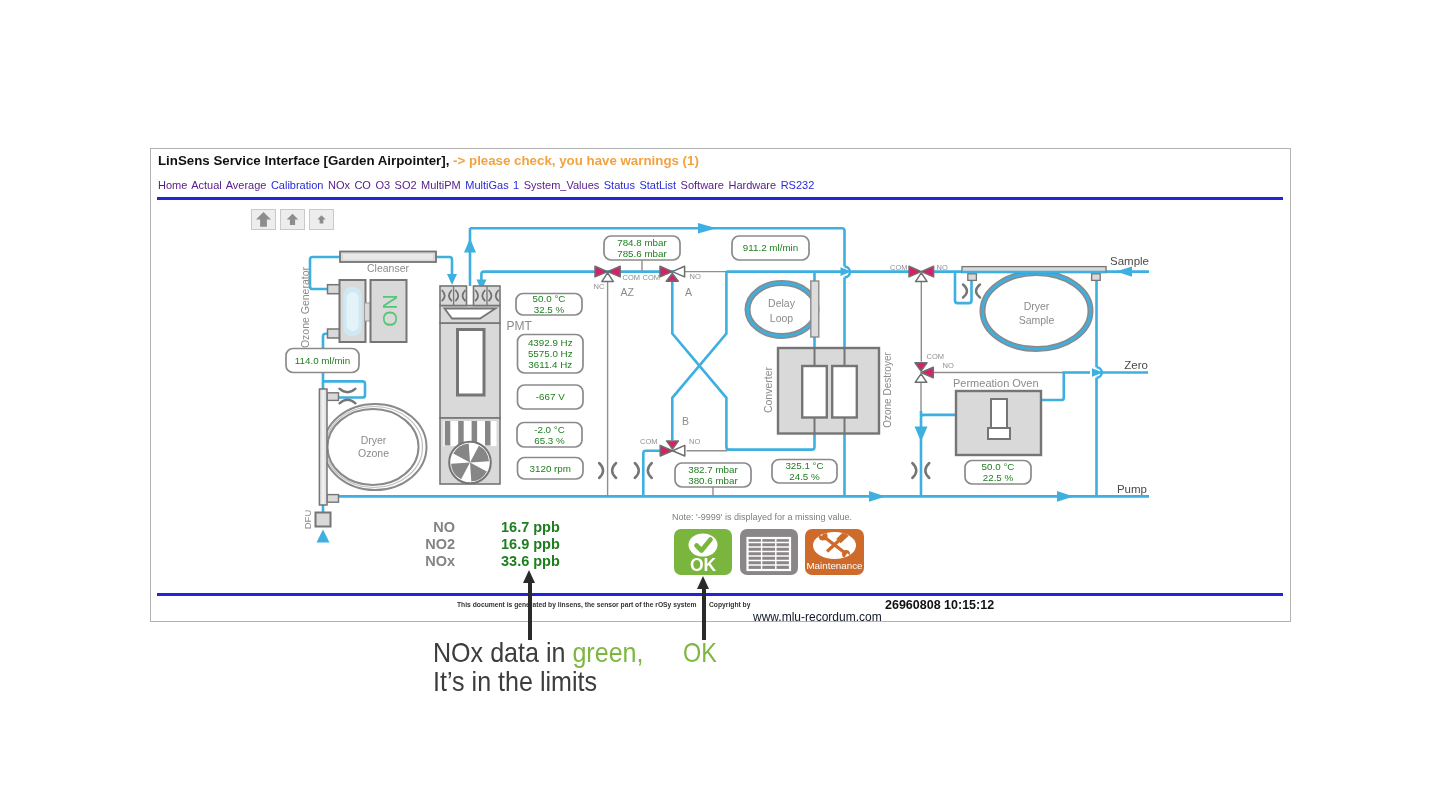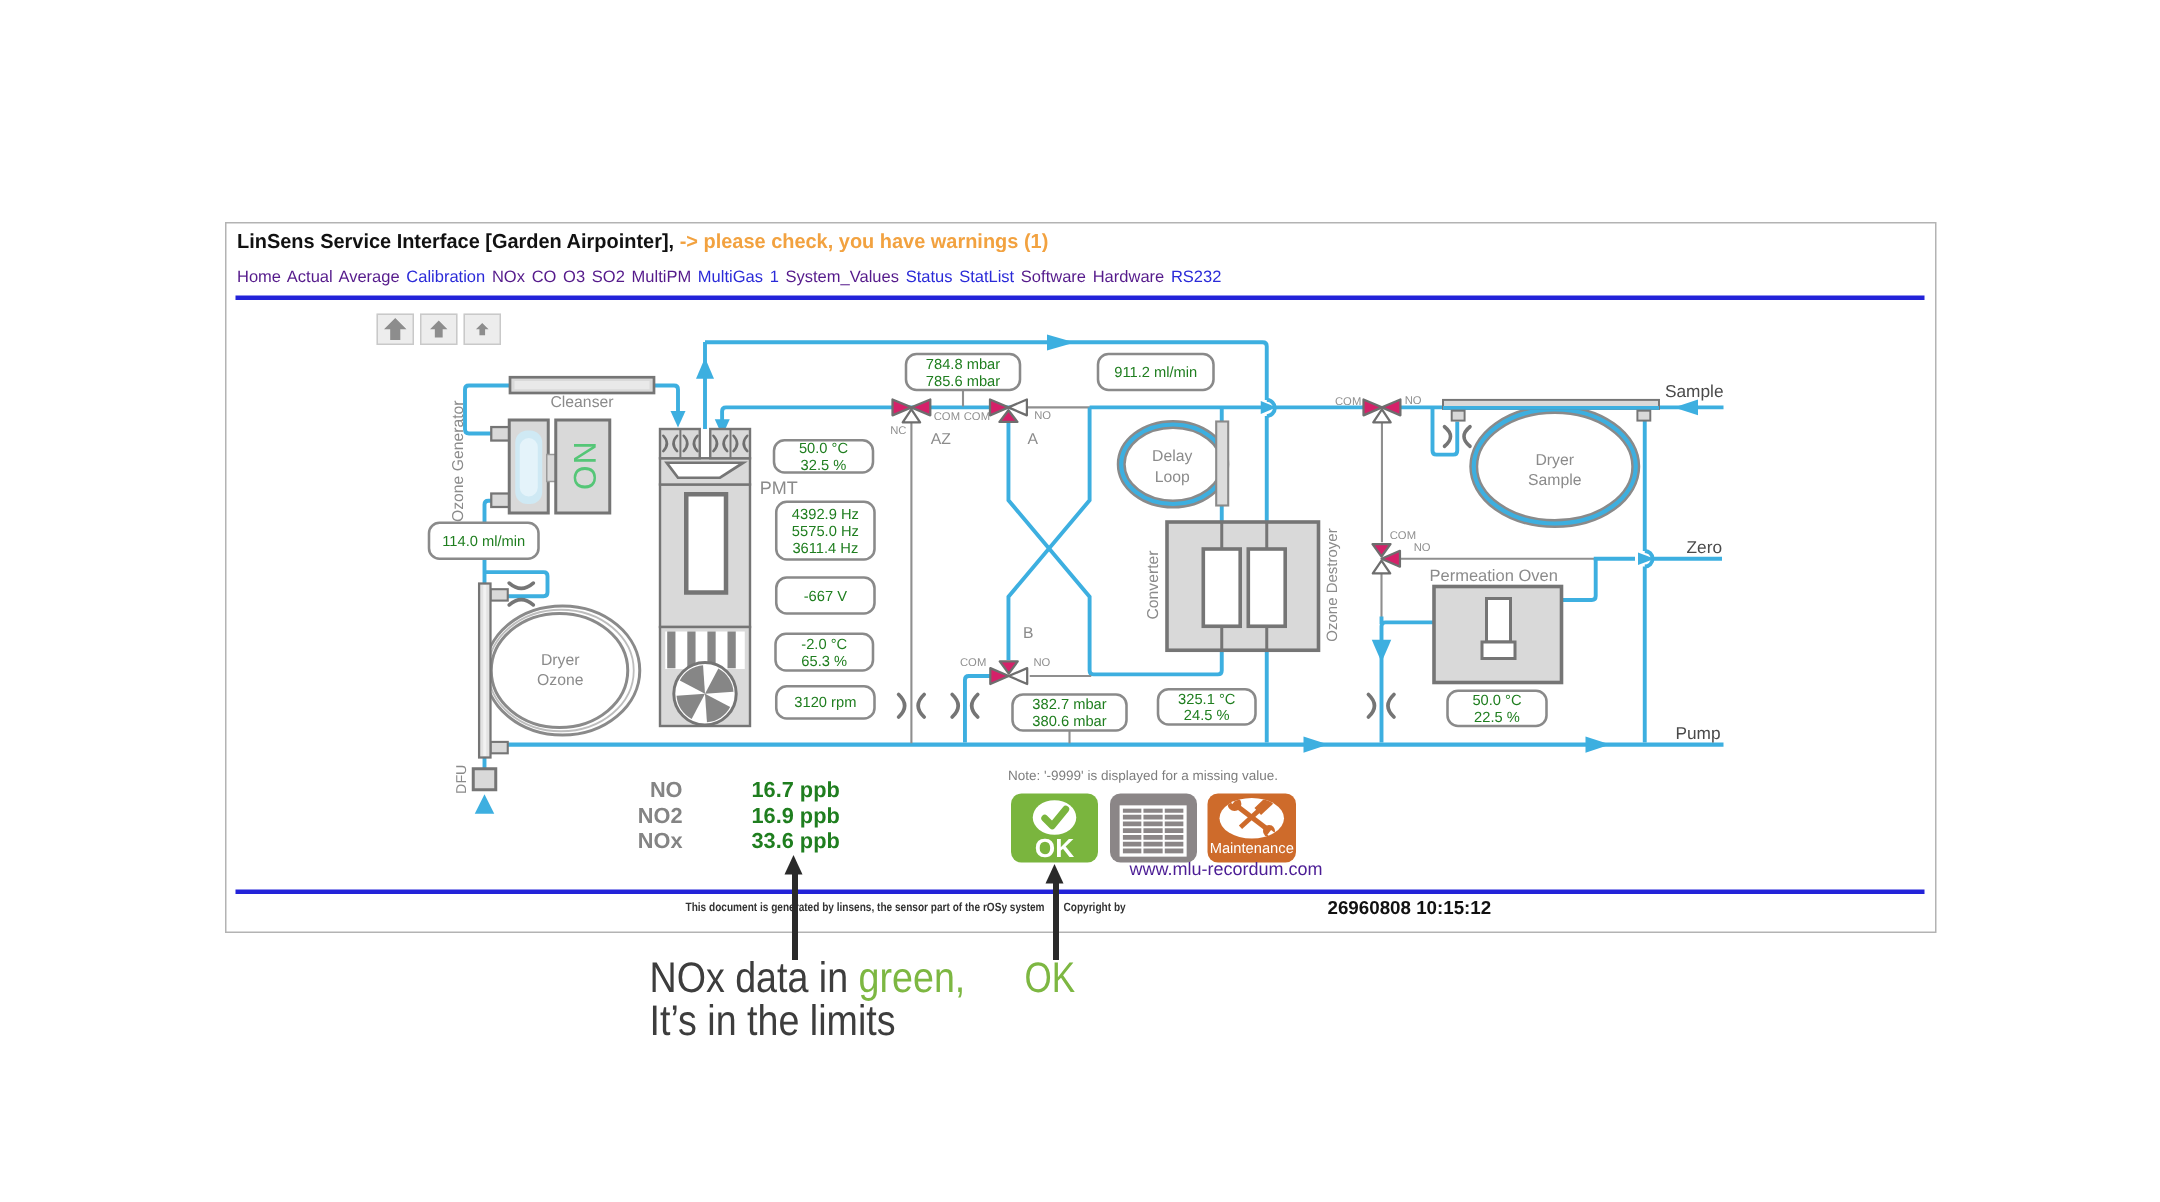--- a/index.html
+++ b/index.html
@@ -304,21 +304,21 @@
 <line x1="838.5" y1="541" x2="846.5" y2="533.5" stroke="#ce6b2b" stroke-width="6.5"></line>
 </g>
 <text x="834.5" y="568.5" font-size="9.8" fill="#fff" text-anchor="middle">Maintenance</text>
 </svg>
 
 <div class="abs" style="left:157px;top:593px;width:1126px;height:3px;background:#2323d9"></div>
 
 <div class="abs" style="left:457px;top:600px;font-size:8px;color:#333;white-space:nowrap;transform:scaleX(0.84);transform-origin:0 0;font-weight:bold">This document is generated by linsens, the sensor part of the rOSy system</div>
 <div class="abs" style="left:709px;top:600px;font-size:8px;color:#333;white-space:nowrap;transform:scaleX(0.84);transform-origin:0 0;font-weight:bold">Copyright by</div>
 
-<a class="abs" style="left:753px;top:572px;font-size:12px;color:#4c1d95;white-space:nowrap">www.mlu-recordum.com</a>
+<a class="abs" style="left:753px;top:610px;font-size:12px;color:#0f172a;white-space:nowrap">www.mlu-recordum.com</a>
 
 <div class="abs" style="left:885px;top:598px;font-size:12.5px;font-weight:bold;color:#111;white-space:nowrap">26960808 10:15:12</div>
 
 <div class="abs" style="left:523px;top:570px;width:0;height:0;border-left:6.5px solid transparent;border-right:6.5px solid transparent;border-bottom:13px solid #2a2a2a"></div>
 <div class="abs" style="left:527.5px;top:582px;width:4px;height:58px;background:#2a2a2a"></div>
 
 <div class="abs" style="left:697px;top:576px;width:0;height:0;border-left:6.5px solid transparent;border-right:6.5px solid transparent;border-bottom:13px solid #2a2a2a"></div>
 <div class="abs" style="left:701.5px;top:588px;width:4px;height:52px;background:#2a2a2a"></div>
 
 <div class="abs" style="left:433px;top:638px;font-size:28.5px;color:#3d3d3d;line-height:28.5px;white-space:nowrap;transform:scaleX(0.88);transform-origin:0 0">NOx data in <span style="color:#7db742">green,</span><br>It’s in the limits</div>

